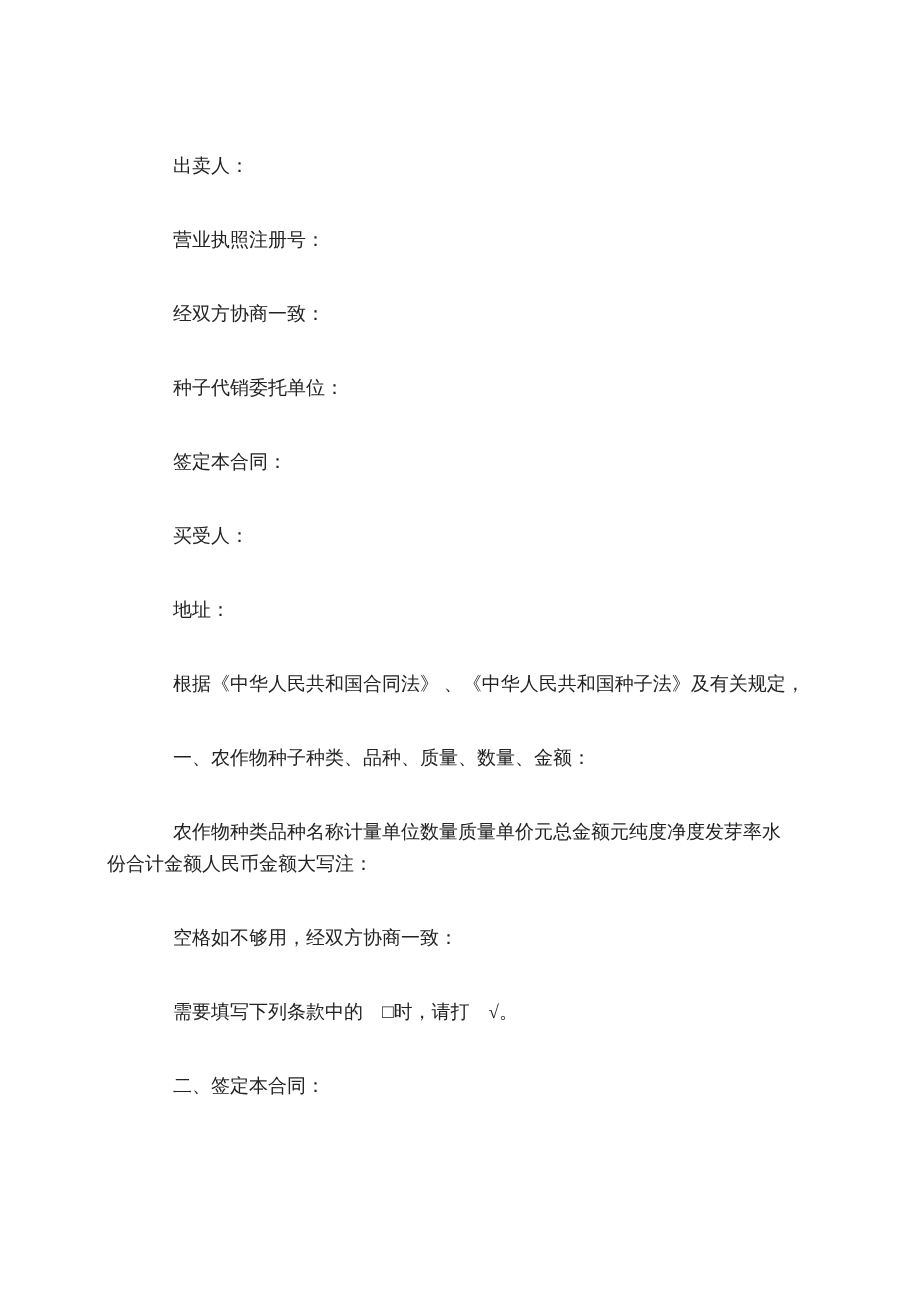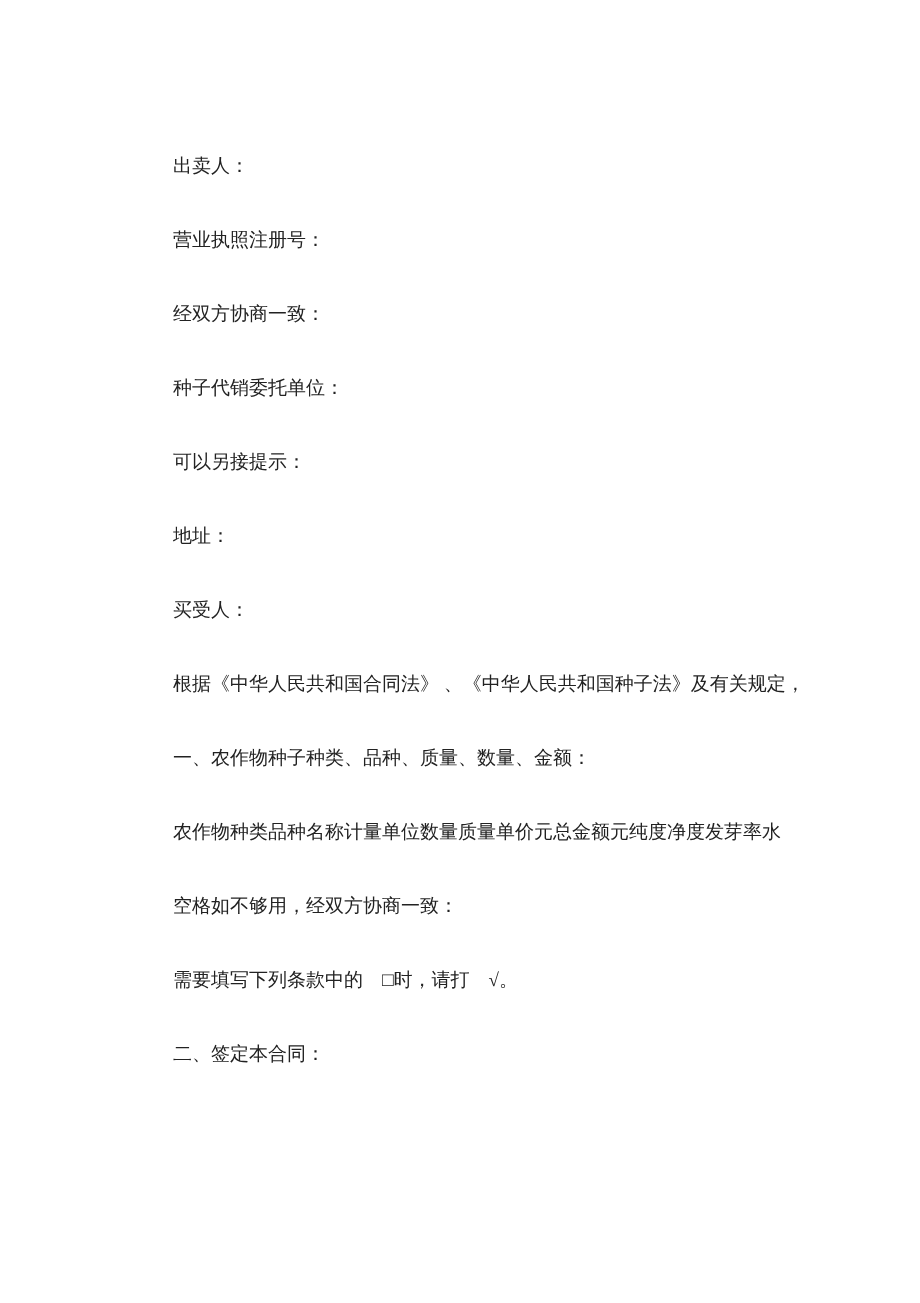--- a/index.html
+++ b/index.html
@@ -51,41 +51,42 @@
 
   <p class="para">
     <span class="line ind">经双方协商一致：</span>
   </p>
 
   <p class="para">
     <span class="line ind">种子代销委托单位：</span>
   </p>
 
   <p class="para">
-    <span class="line ind">可以另接提示：</span>
+    <span class="line ind">签定本合同：</span>
+  </p>
+
+  <p class="para">
+    <span class="line ind">买受人：</span>
   </p>
 
   <p class="para">
     <span class="line ind">地址：</span>
-  </p>
-
-  <p class="para">
-    <span class="line ind">买受人：</span>
   </p>
 
   <p class="para">
     <span class="line ind">根据《中华人民共和国合同法》 、《中华人民共和国种子法》及有关规定，</span>
   </p>
 
   <p class="para">
     <span class="line ind">一、农作物种子种类、品种、质量、数量、金额：</span>
   </p>
 
   <p class="para">
     <span class="line ind">农作物种类品种名称计量单位数量质量单价元总金额元纯度净度发芽率水</span>
+    <span class="line">份合计金额人民币金额大写注：</span>
   </p>
 
   <p class="para">
     <span class="line ind">空格如不够用，经双方协商一致：</span>
   </p>
 
   <p class="para">
     <span class="line ind">需要填写下列条款中的　□时，请打　√。</span>
   </p>
 

